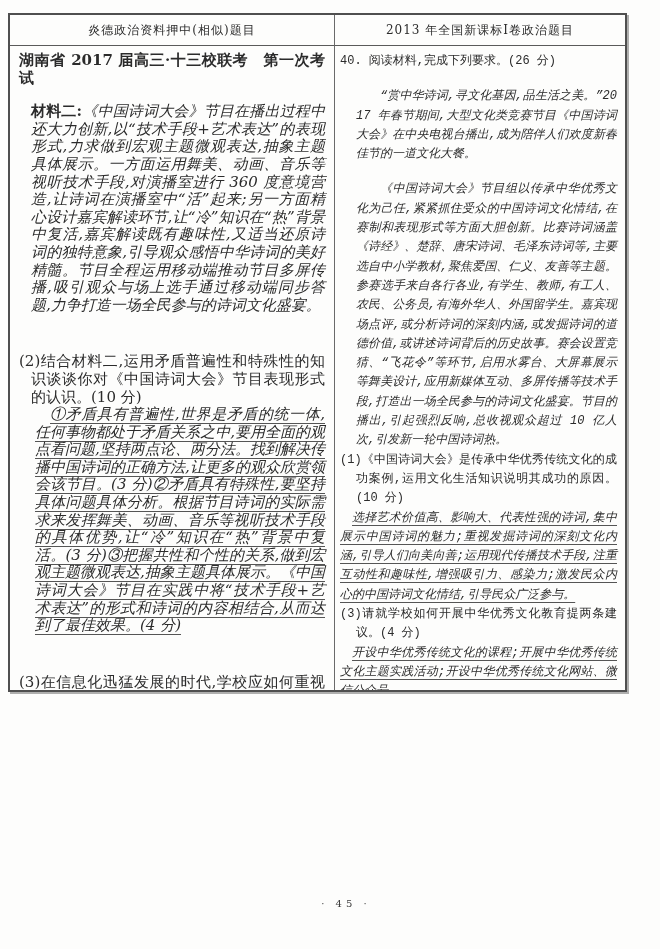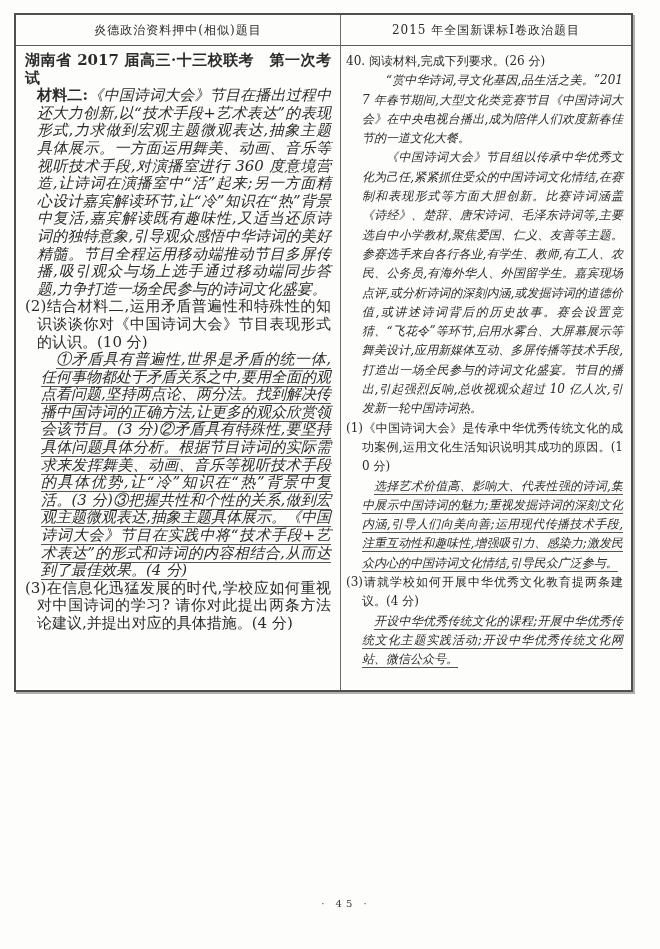--- a/index.html
+++ b/index.html
@@ -11,21 +11,21 @@
     position: relative;
     width: 660px;
     height: 949px;
     background: #fdfdfc;
     font-family: "DejaVu Serif", "Liberation Serif", serif;
     color: #2b2b2b;
     overflow: hidden;
   }
   .grid-table {
     position: absolute;
-    left: 14px;
+    left: 8px;
     top: 13px;
     width: 615px;
     height: 675px;
     border: 2px solid #4f4f4f;
     box-shadow: 2px 2px 0 rgba(80,80,80,0.45);
     display: grid;
     grid-template-columns: 325px 1fr;
     grid-template-rows: 31px 1fr;
     background: #fdfdfc;
   }
@@ -42,61 +42,62 @@
   }
   .cell.bodyL {
     padding: 6px 9px 4px 9px;
     font-size: 15px;
     line-height: 17.6px;
   }
   .cell.bodyR {
     padding: 6px 8px 4px 5px;
     font-size: 12px;
     line-height: 19.3px;
+    font-family: Liberation Mono, monospace;
   }
   p { margin: 0; text-align: justify; word-break: break-all; }
   .bold { font-weight: bold; }
   
-  .kai { font-style: italic; }
+  .kai { font-style: italic; margin-top: 16px; }
   .answer {
     font-style: italic;
     text-decoration: underline;
     text-decoration-color: #555;
     text-decoration-thickness: 1px;
     text-underline-offset: 4px;
   }
   
   .bodyL .hang26 { padding-left: 14px; text-indent: -14px; }
   .bodyL .material { margin-left: 12px; }
-  .bodyL .qhang { padding-left: 12px; text-indent: -12px; }
+  .bodyL .qhang { padding-left: 12px; text-indent: -12px; margin-top: 39px; }
   .bodyL .answer { margin-left: 16px; text-indent: 1em; }
   
   .bodyR .hang40 { padding-left: 16px; text-indent: -16px; }
   .bodyR .para { margin-left: 16px; text-indent: 2em; }
   .bodyR .qhang { padding-left: 16px; text-indent: -16px; }
-  .bodyR .answer { margin-left: 16px; text-indent: 1em; }
+  .bodyR .answer { text-indent: 1em; }
   .page-number {
     position: absolute;
     left: 16px;
     width: 100%;
     top: 898px;
     text-align: center;
     font-size: 10px;
     color: #3c3c3c;
     letter-spacing: 4px;
   }
 </style>
 </head>
 <body>
 
 <div class="sheet">
   <div class="grid-table">
 
     <div class="cell hdr colL">炎德政治资料押中(相似)题目</div>
-    <div class="cell hdr">2015 年全国新课标Ⅰ卷政治题目</div>
+    <div class="cell hdr">2013 年全国新课标Ⅰ卷政治题目</div>
 
     <div class="cell bodyL colL">
       <p class="bold">湖南省 2017 届高三·十三校联考　第一次考试</p>
       <p class="material kai"><span class="bold" style="font-style:normal;">材料二:</span><span>《中国诗词大会》节目在播出过程中还大力创新,以“技术手段+艺术表达”的表现形式,力求做到宏观主题微观表达,抽象主题具体展示。一方面运用舞美、动画、音乐等视听技术手段,对演播室进行 360 度意境营造,让诗词在演播室中“活”起来;另一方面精心设计嘉宾解读环节,让“冷”知识在“热”背景中复活,嘉宾解读既有趣味性,又适当还原诗词的独特意象,引导观众感悟中华诗词的美好精髓。节目全程运用移动端推动节目多屏传播,吸引观众与场上选手通过移动端同步答题,力争打造一场全民参与的诗词文化盛宴。</span></p>
       <p class="qhang">(2)结合材料二,运用矛盾普遍性和特殊性的知识谈谈你对《中国诗词大会》节目表现形式的认识。(10 分)</p>
       <p class="answer">①矛盾具有普遍性,世界是矛盾的统一体,任何事物都处于矛盾关系之中,要用全面的观点看问题,坚持两点论、两分法。找到解决传播中国诗词的正确方法,让更多的观众欣赏领会该节目。(3 分)②矛盾具有特殊性,要坚持具体问题具体分析。根据节目诗词的实际需求来发挥舞美、动画、音乐等视听技术手段的具体优势,让“冷”知识在“热”背景中复活。(3 分)③把握共性和个性的关系,做到宏观主题微观表达,抽象主题具体展示。《中国诗词大会》节目在实践中将“技术手段+艺术表达”的形式和诗词的内容相结合,从而达到了最佳效果。(4 分)</p>
       <p class="qhang">(3)在信息化迅猛发展的时代,学校应如何重视对中国诗词的学习? 请你对此提出两条方法论建议,并提出对应的具体措施。(4 分)</p>
     </div>
 
     <div class="cell bodyR">

